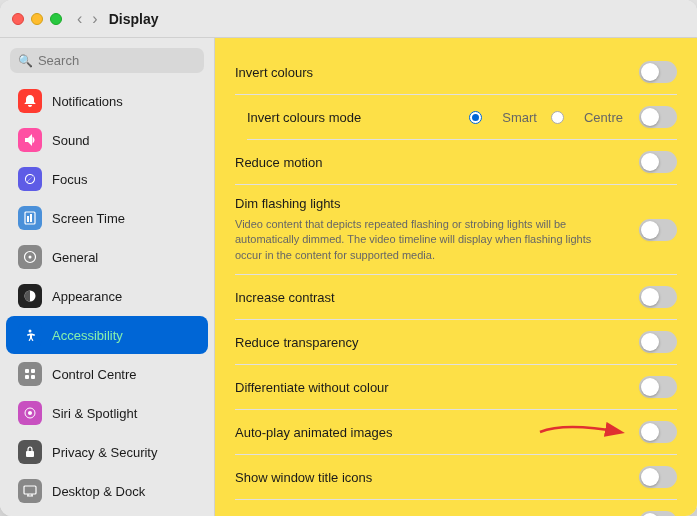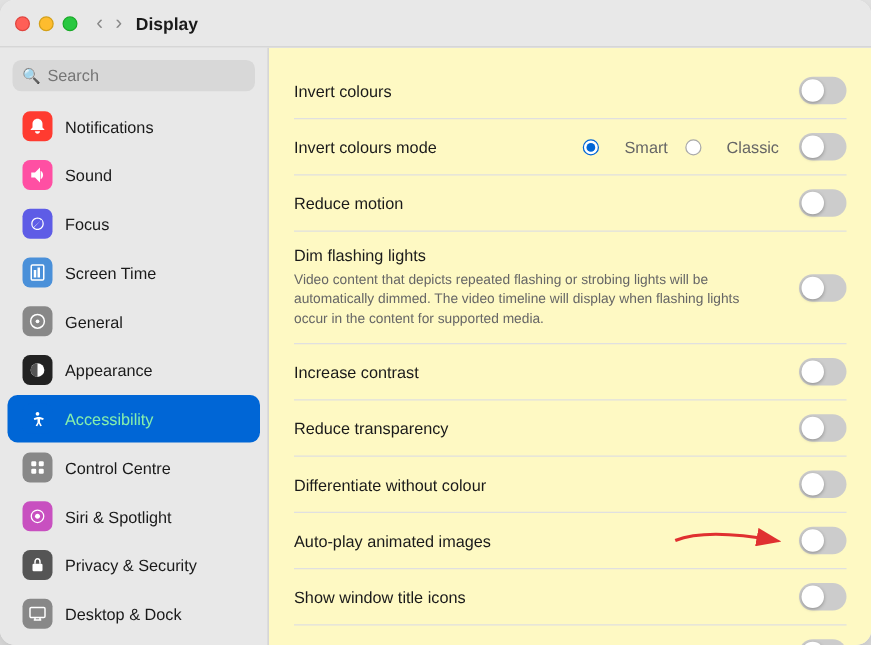--- a/index.html
+++ b/index.html
@@ -131,21 +131,21 @@
     .icon-screentime { background: #4a90d9; }
     .icon-general { background: #888; }
     .icon-appearance { background: #222; }
     .icon-accessibility { background: #0066d6; }
     .icon-controlcentre { background: #888; }
     .icon-siri { background: #c850c0; }
     .icon-privacy { background: #555; }
     .icon-desktop { background: #888; }
     .main-content {
       flex: 1;
-      background: #fef9c3;
+      background: #fde047;
       overflow-y: auto;
       padding: 0;
     }
     .settings-list {
       padding: 12px 20px;
     }
     .setting-row {
       display: flex;
       align-items: center;
       justify-content: space-between;
@@ -358,32 +358,32 @@
 
     <div class="main-content">
       <div class="settings-list" id="settings-list">
 
       <div class="setting-row" style="position: relative;">
             <div class="setting-label-wrap">
               <div class="setting-label">Invert colours</div>
             </div>
             <div class="toggle"></div>
           </div>
-          <div class="setting-row" style="position: relative;">
+          <div class="setting-row" style="position: relative; margin-left: 12px;">
             <div class="setting-label-wrap">
               <div class="setting-label">Invert colours mode</div>
             </div>
             <div class="radio-group">
               <div class="radio-option">
                 <div class="radio-circle selected"></div>
                 <span style="font-size: 13px; color: rgb(102, 102, 102);">Smart</span>
               </div>
               <div class="radio-option">
                 <div class="radio-circle"></div>
-                <span style="font-size: 13px; color: rgb(102, 102, 102);">Classic</span>
+                <span style="font-size: 13px; color: rgb(102, 102, 102);">Centre</span>
               </div>
             </div>
             <div class="toggle"></div>
           </div>
           <div class="setting-row" style="position: relative;">
             <div class="setting-label-wrap">
               <div class="setting-label">Reduce motion</div>
             </div>
             <div class="toggle"></div>
           </div>

